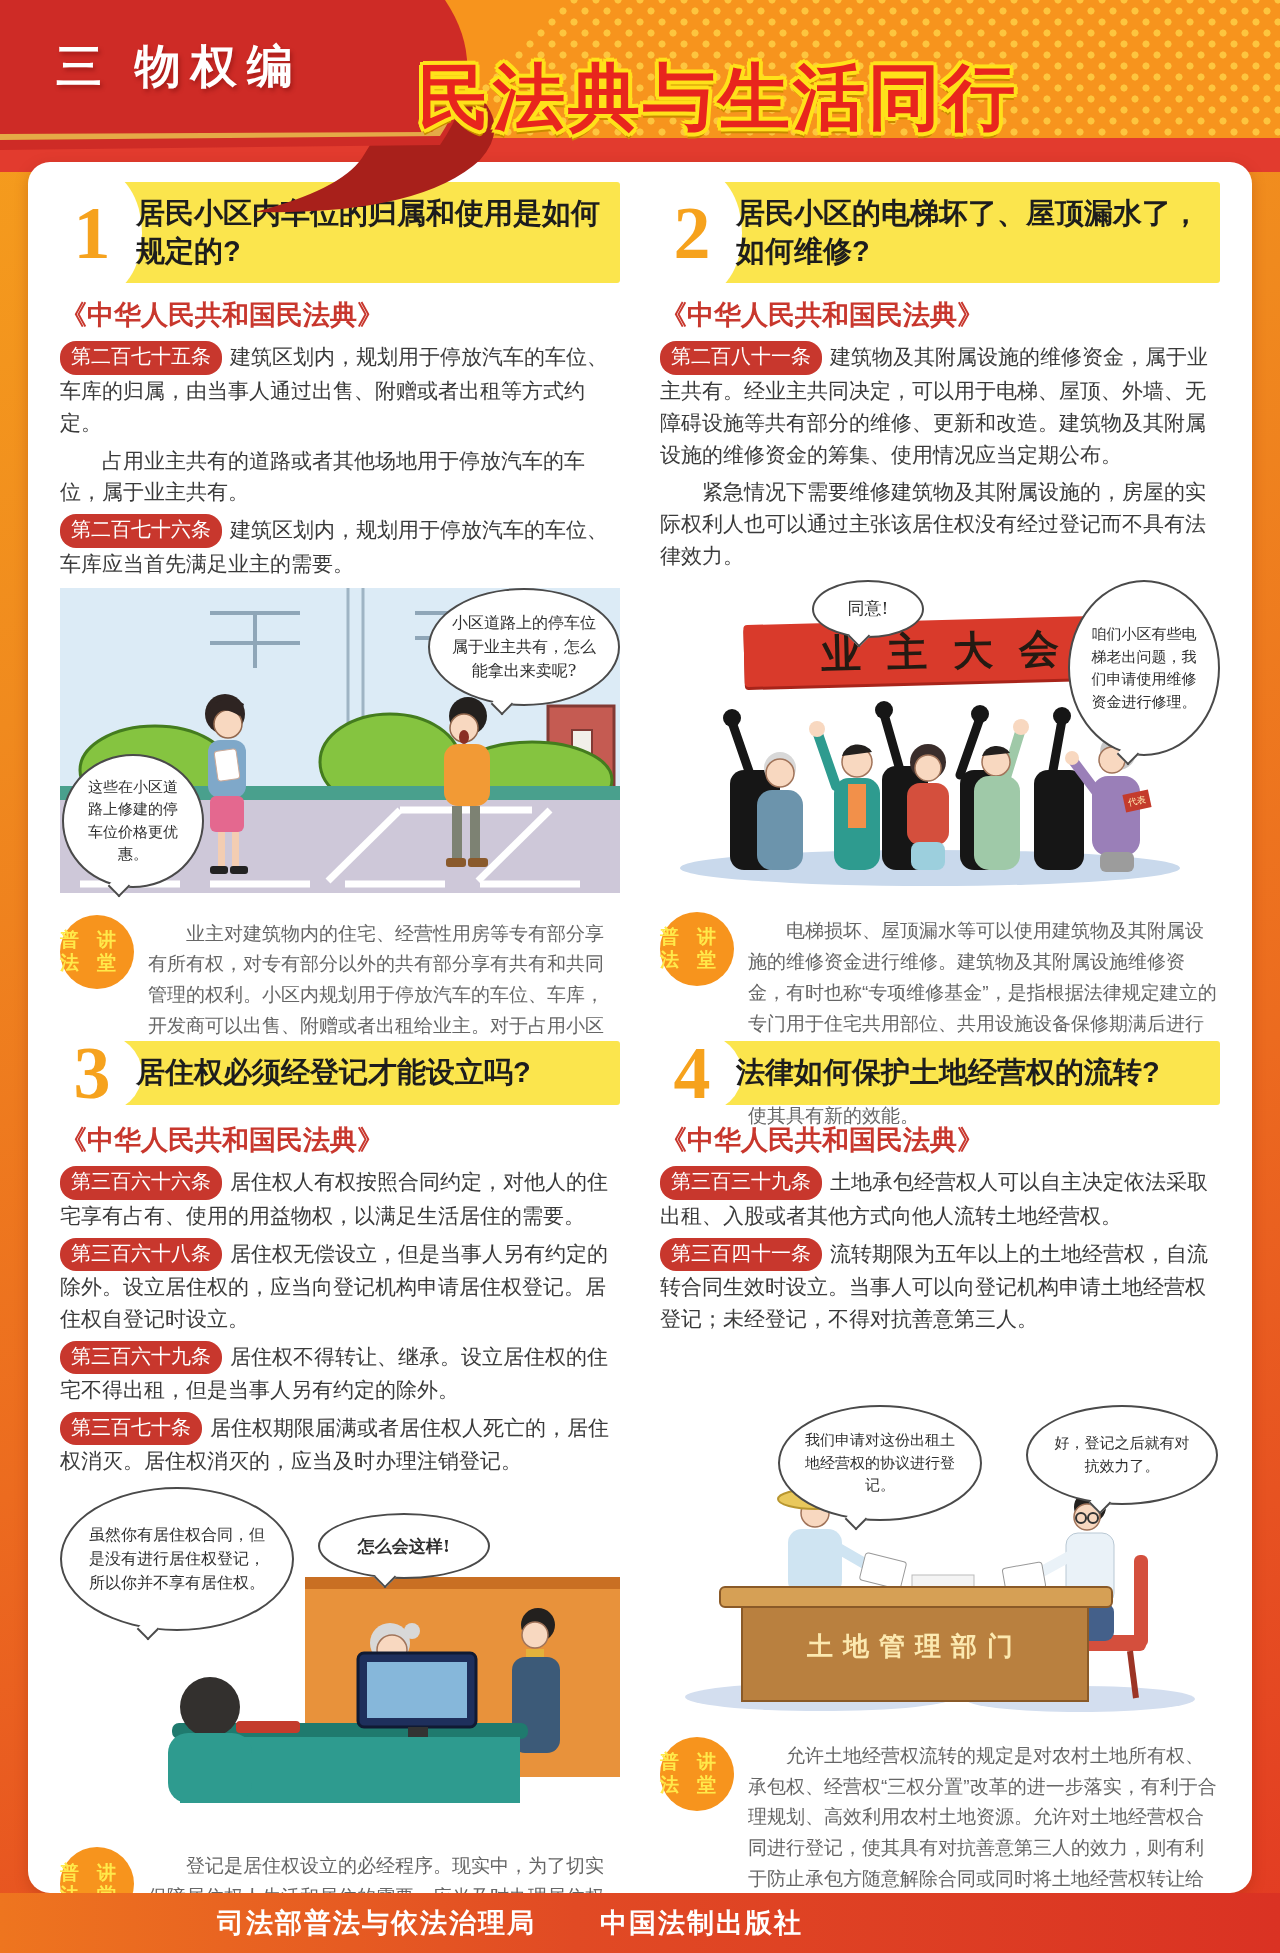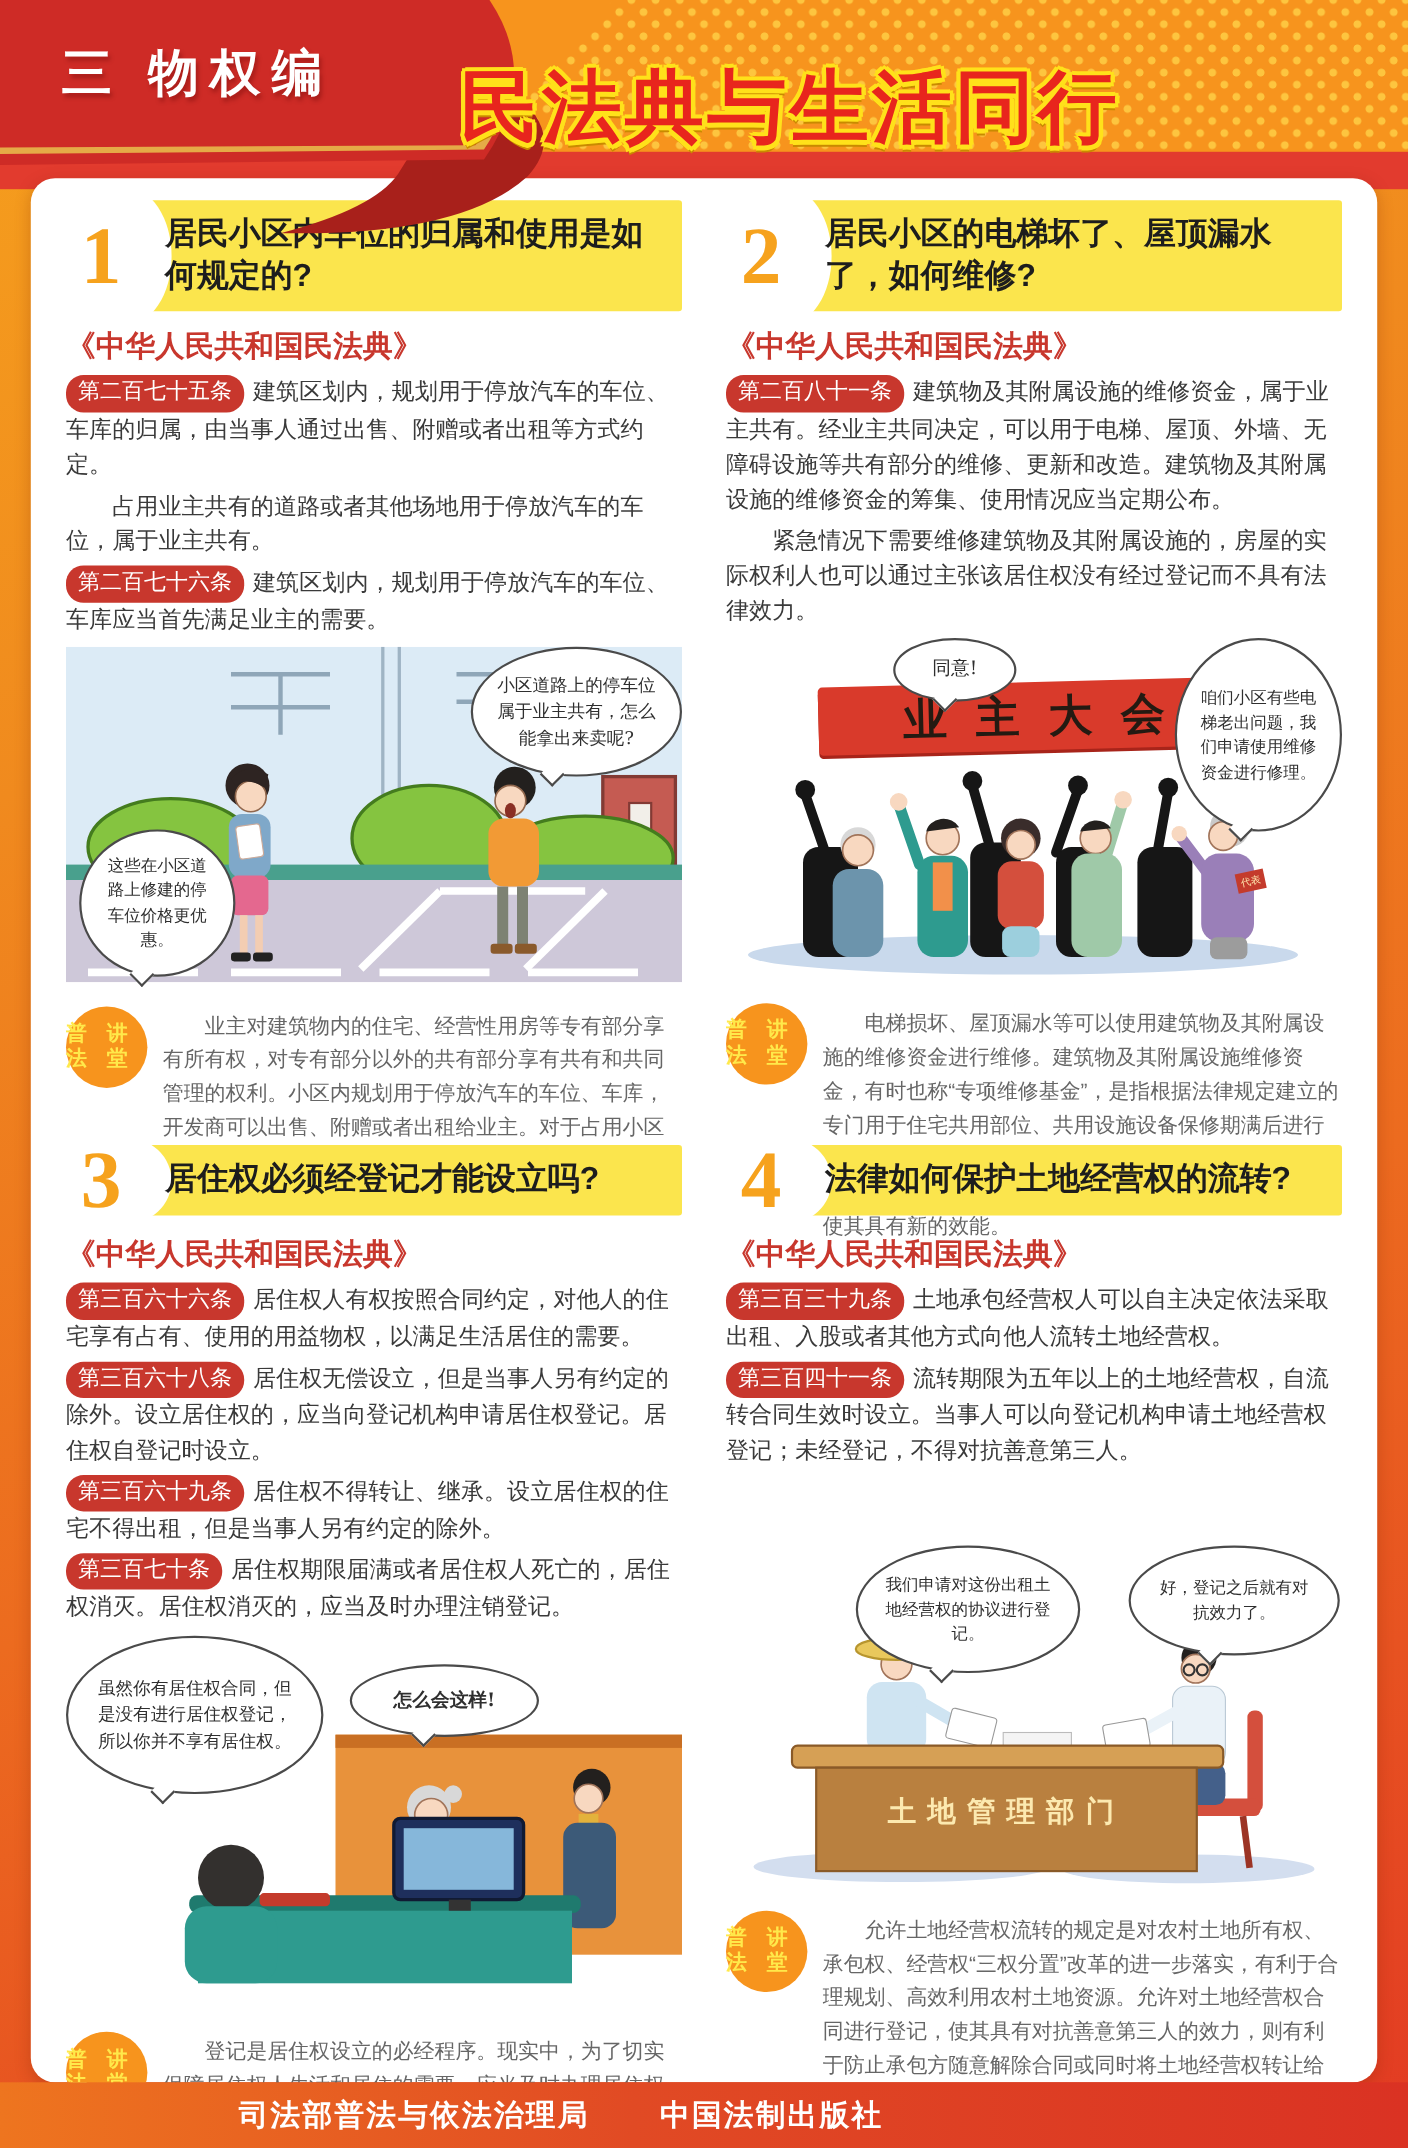--- a/index.html
+++ b/index.html
@@ -24,42 +24,42 @@
   .panel{position:absolute;top:162px;left:28px;width:1224px;height:1731px;background:#fff;
     border-radius:22px;z-index:2;box-shadow:0 4px 14px rgba(120,30,0,.25);}
   .cell{position:absolute;width:560px;}
   .c1{left:32px;top:20px}.c2{left:632px;top:20px}.c3{left:32px;top:876px}.c4{left:632px;top:876px}
   
   .q-row{display:flex;align-items:center;margin-bottom:14px;}
   .q-num{flex:none;width:64px;margin-right:-24px;position:relative;z-index:2;text-align:center;
     font-family:"Liberation Serif",serif;font-weight:bold;font-size:74px;line-height:.95;color:#F6A21D;
     text-shadow:2px 2px 0 #fff;}
   .q-title{flex:1;position:relative;background:#FBE54D;border-radius:3px;
-    padding:13px 14px 13px 36px;font-weight:bold;font-size:29px;line-height:1.3;color:#1d1d1d;margin-left:14px;}
+    padding:13px 14px 13px 36px;font-weight:bold;font-size:29px;line-height:1.3;color:#1d1d1d;}
   .q-title::before{content:"";position:absolute;left:-42px;top:-12%;width:84px;height:124%;
     background:#fff;border-radius:50%;z-index:0;}
   .q-title span{position:relative;z-index:1;}
   
   .law-title{font-family:Liberation Serif, serif;font-weight:bold;font-size:27px;color:#C8372D;
     margin:6px 0 8px 0;}
   .law p{margin:4px 0 6px 0;font-size:21px;line-height:1.52;color:#3a3a3a;}
   .law p.indent{text-indent:2em;}
   .art-badge{display:inline-block;background:#C8372D;color:#fff;border-radius:16px;
     padding:0 11px 3px;font-size:20px;margin-right:8px;white-space:nowrap;vertical-align:1px;}
   
   .cartoon{position:relative;margin-top:8px;}
   .cartoon svg{display:block;}
   .bub{position:absolute;background:#fff;border:2px solid #4a4a4a;border-radius:50%;
     display:flex;align-items:center;justify-content:center;text-align:center;
     box-sizing:border-box;padding:20px 20px;z-index:6;color:#2f2f2f;
     font-family:"DejaVu Serif",serif;line-height:1.5;}
   .bub::after{content:"";position:absolute;bottom:-8px;left:34%;width:14px;height:14px;background:#fff;
     border-right:2px solid #4a4a4a;border-bottom:2px solid #4a4a4a;transform:rotate(45deg);}
   .b1a{right:0;top:0;width:192px;height:118px;font-size:16px;}
-  .b1b{left:12px;top:166px;width:142px;height:134px;font-size:15px;}
+  .b1b{left:2px;top:166px;width:142px;height:134px;font-size:15px;}
   .b2a{left:152px;top:0;width:112px;height:58px;font-size:17px;padding:6px;}
   .b2b{right:0;top:0;width:152px;height:176px;font-size:15px;padding:14px 16px;}
   .b3a{left:0;top:2px;width:234px;height:144px;font-size:16px;}
   .b3b{left:258px;top:28px;width:172px;height:66px;font-size:17px;padding:8px;font-weight:bold;}
   .b4a{left:118px;top:0;width:204px;height:116px;font-size:15px;}
   .b4b{right:2px;top:0;width:192px;height:100px;font-size:15px;}
   .s2-banner{position:absolute;left:84px;top:40px;width:392px;height:62px;background:#D93A2B;
     border-radius:4px;transform:rotate(-1.5deg);display:flex;align-items:center;justify-content:center;
     font-weight:bold;font-size:40px;color:#241a12;letter-spacing:26px;padding-left:26px;
     box-sizing:border-box;z-index:3;box-shadow:0 3px 0 #a8241a;}

